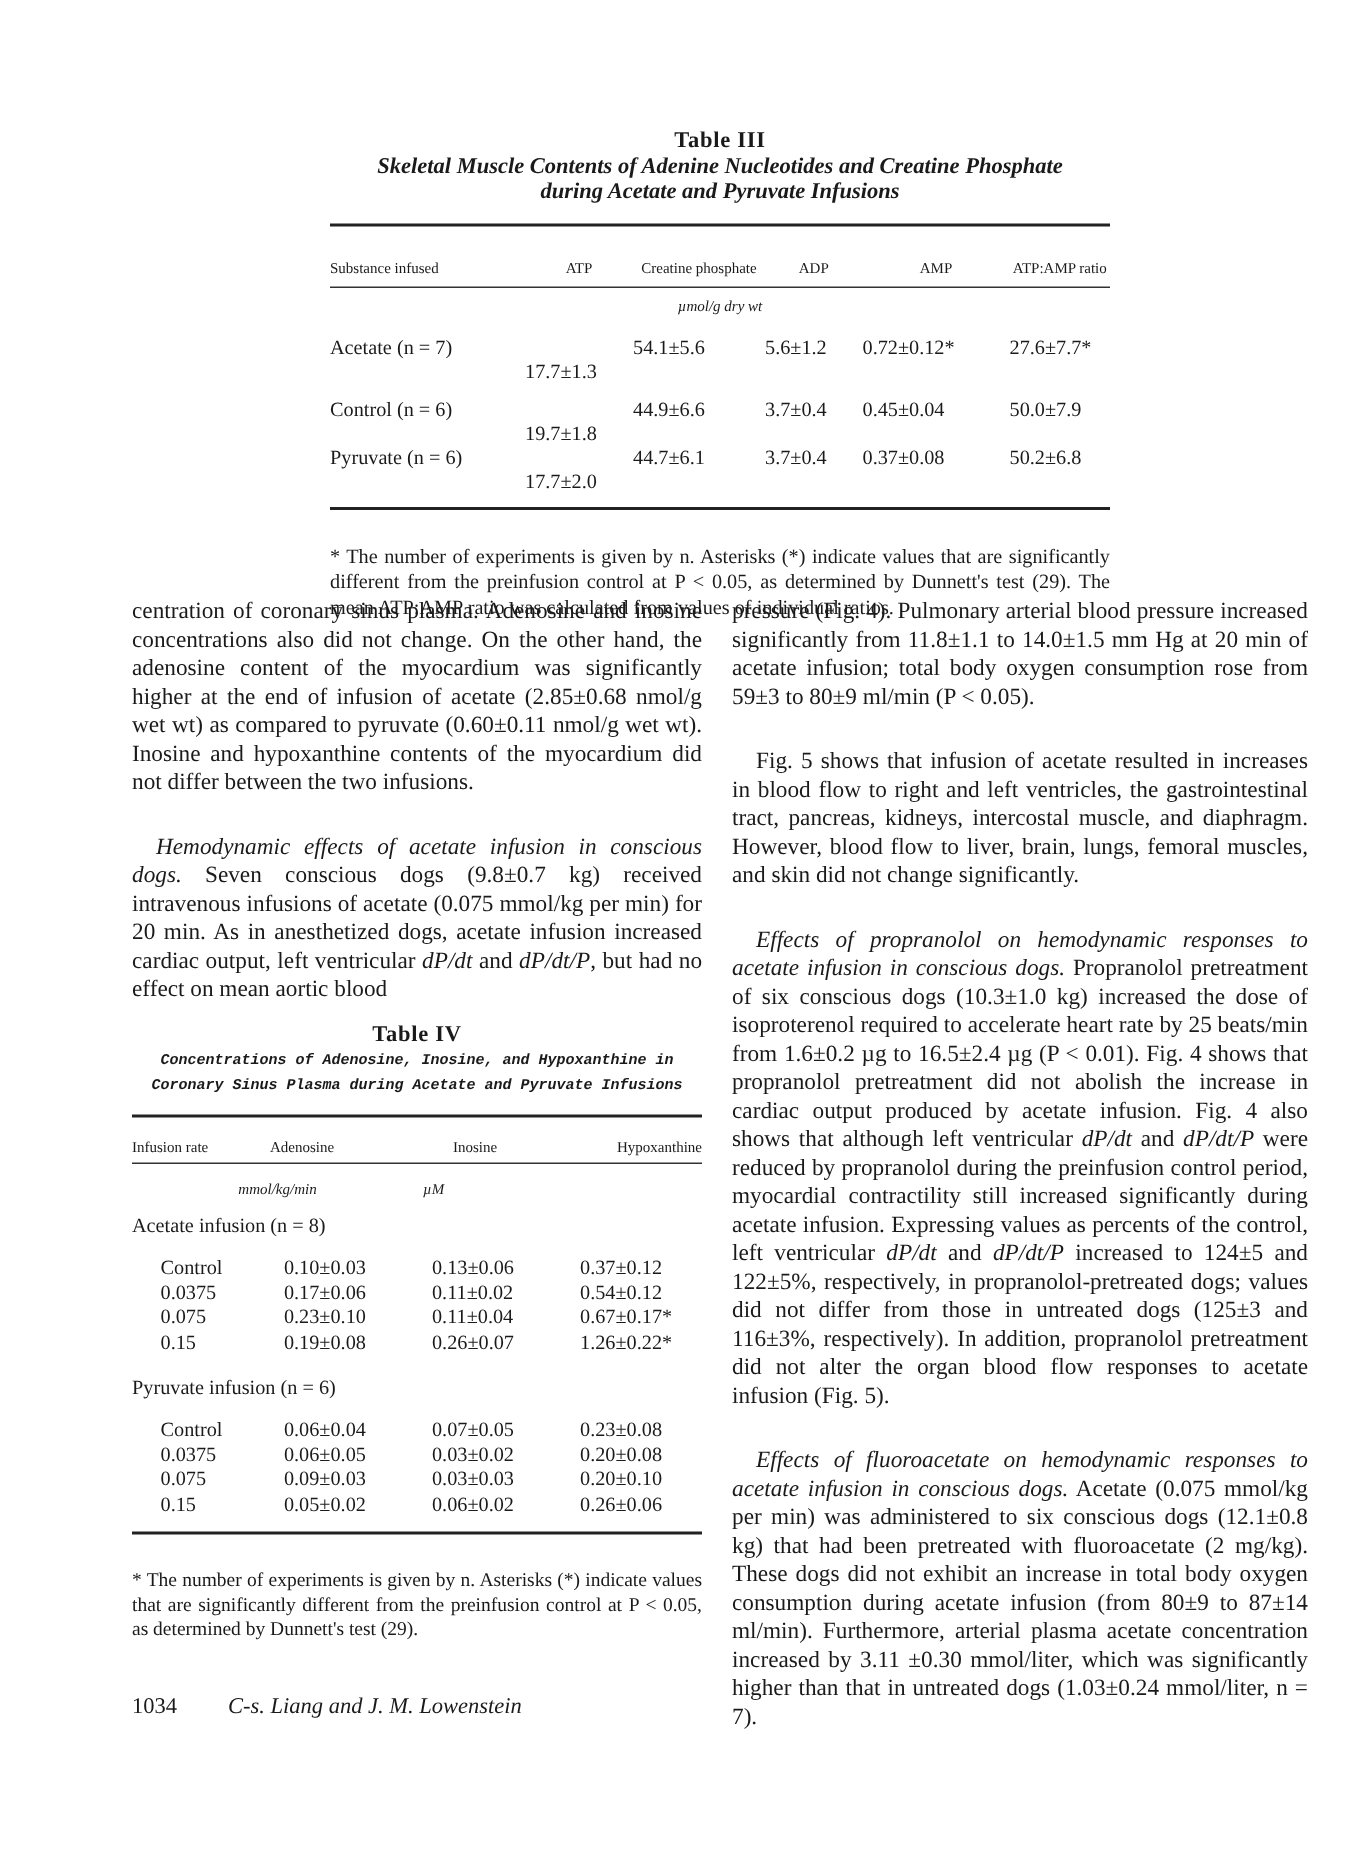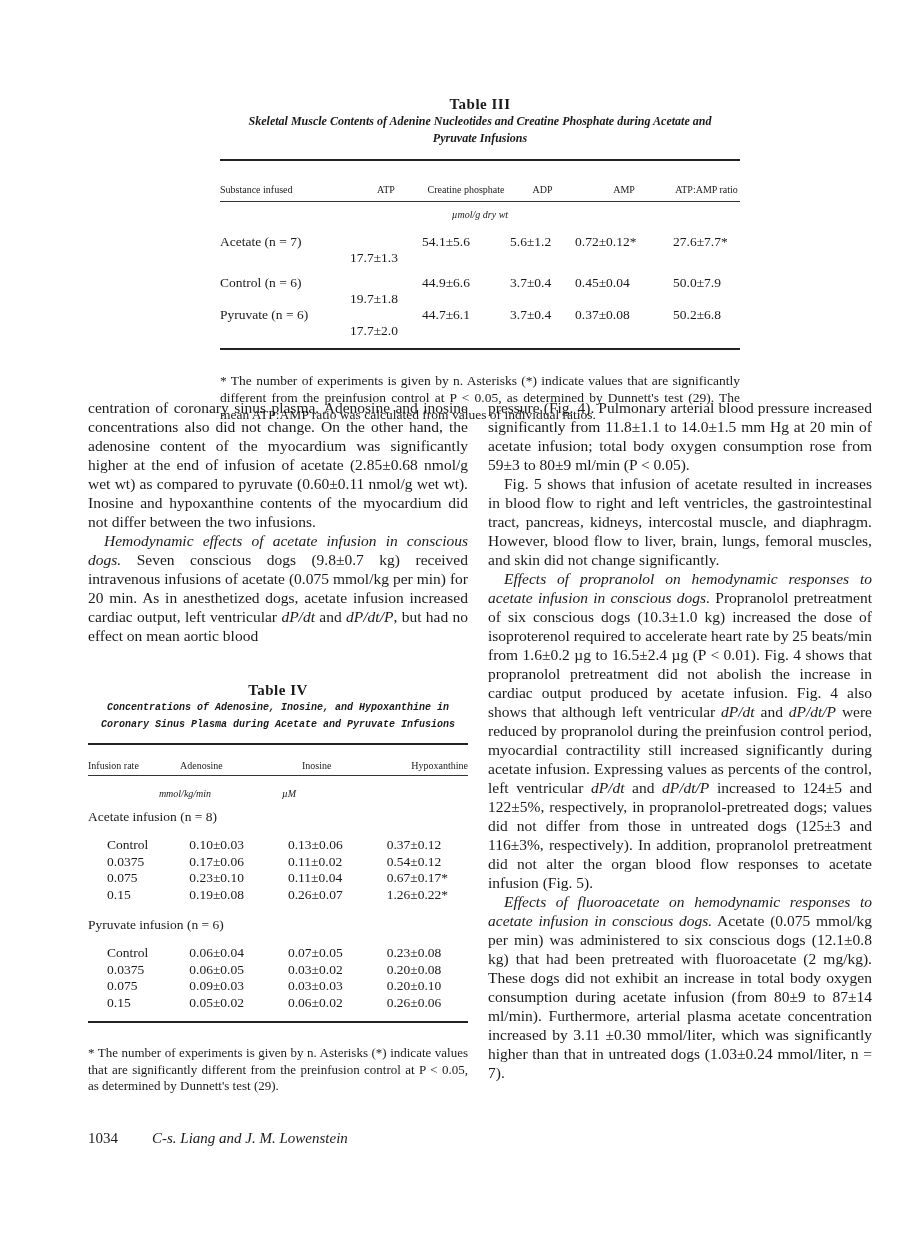--- a/index.html
+++ b/index.html
@@ -3,40 +3,40 @@
 <meta charset="utf-8">
 <style>
   html, body { margin: 0; padding: 0; background: #ffffff; }
   body {
     width: 898px; height: 1247px; position: relative; overflow: hidden;
     font-family: "DejaVu Serif", "Liberation Serif", serif;
     color: #1a1a1a;
   }
 
   
-  #t3 { position: absolute; left: 220px; top: 96px; width: 520px; }
+  #t3 { position: absolute; left: 220px; top: 86px; width: 520px; }
   .tbl-title { text-align: center; font-size: 15px; font-weight: bold; letter-spacing: 0.5px; font-family: "Liberation Serif", serif; }
-  .tbl-caption { text-align: center; font-style: italic; font-weight: bold; font-size: 12px; line-height: 17px; font-family: "Liberation Serif", serif; }
+  .tbl-caption { text-align: center; font-style: italic; font-weight: bold; font-size: 15px; line-height: 17px; font-family: "Liberation Serif", serif; }
   .rule-thick { border-top: 2px solid #222; }
   .rule-thin { border-top: 1px solid #333; }
   .hdr { display: flex; align-items: flex-end; font-size: 10px; font-family: "Liberation Serif", serif; height: 40px; padding-bottom: 6px; box-sizing: border-box; }
   .units { text-align: center; font-style: italic; font-size: 10px; margin: 7px 0 14px; font-family: "Liberation Serif", serif; }
   .row { display: flex; font-size: 13.5px; line-height: 16.5px; font-family: "Liberation Serif", serif; }
   .gap { height: 8px; }
   .c0 { width: 130px; }
   .t3c1 { width: 72px; margin-top: 16px; } .t3c2 { width: 88px; } .t3c3 { width: 65px; } .t3c4 { width: 98px; } .t3c5 { width: 67px; }
   .hdr .c { text-align: center; }
   .footnote { font-size: 13.5px; line-height: 17px; text-align: justify; font-family: "Liberation Serif", serif; margin-top: 22px; }
 
   
   .col { position: absolute; font-family: "Liberation Serif", serif; font-size: 15.5px; line-height: 19px; text-align: justify; }
   #left { left: 88px; top: 398px; width: 380px; }
   #right { left: 488px; top: 398px; width: 384px; }
   .col p { margin: 0; }
-  .col p.ind { text-indent: 16px; }
+  .col p.ind { text-indent: 16px; margin-top: 24px; }
   .it { font-style: italic; }
 
   
   #t4 { position: absolute; left: 88px; top: 682px; width: 380px; }
   #t4 .tbl-caption { font-size: 10px; font-family: Liberation Mono, monospace; }
   .t4c0 { width: 92px; } .t4c1 { width: 102px; } .t4c2 { width: 102px; } .t4c3 { width: 84px; }
   #t4 .hdr { height: 24px; padding-bottom: 4px; margin-top: 6px; }
   #t4 .units { text-align: center; display: flex; margin: 12px 0 10px; }
   #t4 .group { font-size: 13.5px; margin: 0 0 12px; font-family: "Liberation Serif", serif; }
   #t4 .row .t4c0 { padding-left: 7px; width: 85px; margin-left: 12px; }

